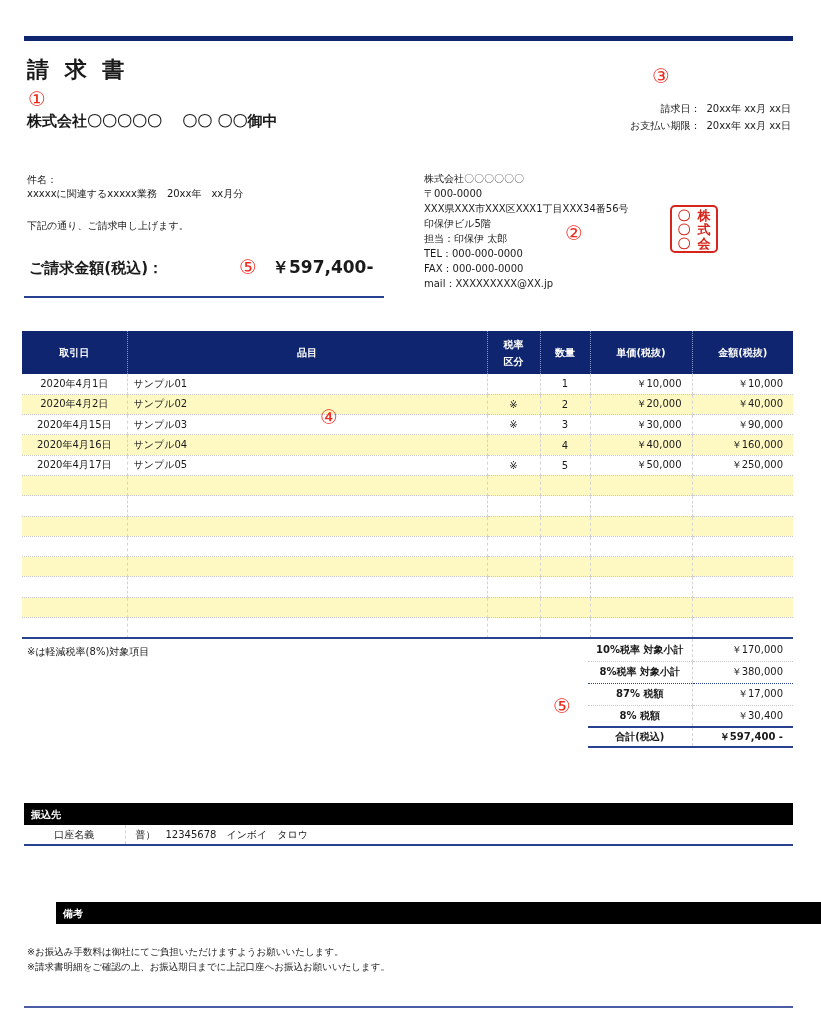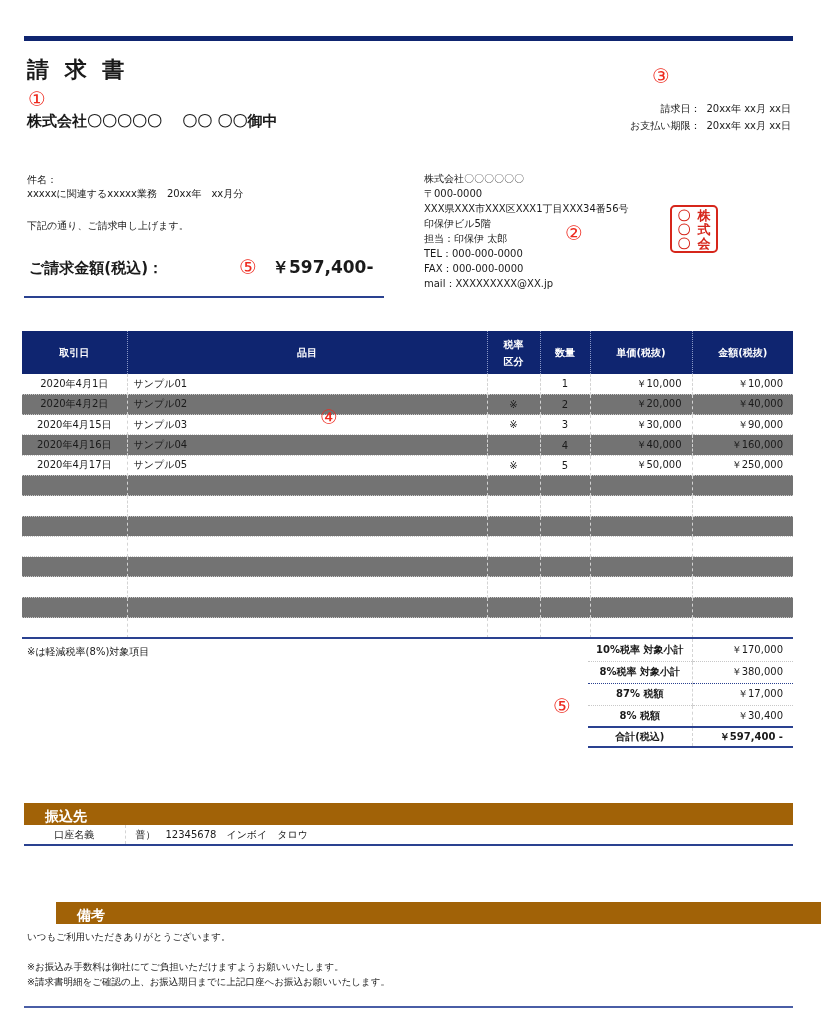--- a/index.html
+++ b/index.html
@@ -26,34 +26,34 @@
   .amount-line { left: 24px; top: 296px; width: 360px; height: 2px; background: #2a4190; }
   .issuer { left: 424px; top: 171px; font-size: 10px; line-height: 15px; }
   .stamp { left: 670px; top: 205px; width: 48px; height: 48px; border: 2px solid #d6261b; border-radius: 5px; display: grid; grid-template-columns: 1fr 1fr; grid-template-rows: 1fr 1fr 1fr; padding: 2px; gap: 0; }
   .stamp span { color: #d6261b; font-size: 13px; line-height: 14px; text-align: center; font-weight: bold; }
   table { border-collapse: collapse; }
   .items { left: 22px; top: 331px; width: 771px; font-size: 10px; }
   .items th { background: #0f2570; color: #fff; font-weight: bold; height: 43px; font-size: 10px; border-right: 1px dotted #8a98c6; line-height: 17px; }
   .items th:last-child { border-right: none; }
   .items td { height: 20.3px; border-bottom: 1px dotted #c8c8c8; border-right: 1px dashed #d4d4d4; padding: 0 6px; }
   .items td:last-child { border-right: none; }
-  .items tr.alt td { background: #737373; }
+  .items tr.alt td { background: #fef9c3; }
   .items td.c { text-align: center; }
   .items td.r { text-align: right; padding-right: 10px; }
   .items-bottom { left: 22px; top: 637px; width: 771px; height: 2px; background: #2a4190; }
   .note { left: 27px; top: 645px; font-size: 10px; }
   .totals { left: 588px; top: 639px; width: 205px; font-size: 10px; }
   .totals td { height: 22px; border-bottom: 1px dotted #c8c8c8; }
   .totals td.lbl { width: 104px; text-align: center; font-weight: bold; border-right: 1px dashed #d4d4d4; }
   .totals td.val { text-align: right; padding-right: 10px; }
   .totals tr.sep td { border-bottom: 1px dotted #2a4190; }
   .totals tr.pre-total td { border-bottom: 2px solid #2a4190; }
   .totals tr.total td { height: 20px; border-bottom: 2px solid #2a4190; }
   .totals tr.total td.val { font-weight: bold; }
-  .sec-head { left: 24px; width: 769px; height: 22px; background: #a16207; color: #fff; font-size: 14px; font-weight: bold; padding: 5px 21px; }
+  .sec-head { left: 24px; width: 769px; height: 22px; background: #000000; color: #fff; font-size: 10px; font-weight: bold; padding: 5px 7px; }
   .bank-head { top: 803px; }
   .bank { left: 24px; top: 825px; width: 769px; font-size: 10px; }
   .bank td { height: 20px; border-bottom: 1px dotted #c8c8c8; }
   .bank tr:last-child td { border-bottom: 2px solid #2a4190; }
   .bank td.lbl { width: 101px; text-align: center; border-right: 1px dashed #d4d4d4; }
   .bank td.val { padding-left: 10px; white-space: pre; }
   .remarks-head { top: 902px; margin-left: 32px; }
   .remarks { left: 27px; top: 929px; font-size: 9.5px; line-height: 15px; }
   .remarks p { min-height: 15px; }
   .remarks-bottom { left: 24px; top: 1006px; width: 769px; height: 2px; background: #4a5ea6; }
@@ -267,18 +267,17 @@
   <tbody>
   <tr>
     <td class="lbl">口座名義</td>
     <td class="val">普）　12345678　インボイ　タロウ</td>
   </tr>
 </tbody>
   </table>
 
 <div class="abs sec-head remarks-head">備考</div>
 <div class="abs remarks">
-  <p>いつもご利用いただきありがとうございます。</p>
   <p></p>
   <p>※お振込み手数料は御社にてご負担いただけますようお願いいたします。</p>
   <p>※請求書明細をご確認の上、お振込期日までに上記口座へお振込お願いいたします。</p>
 </div>
 <div class="abs remarks-bottom"></div>
 
 </body></html>

